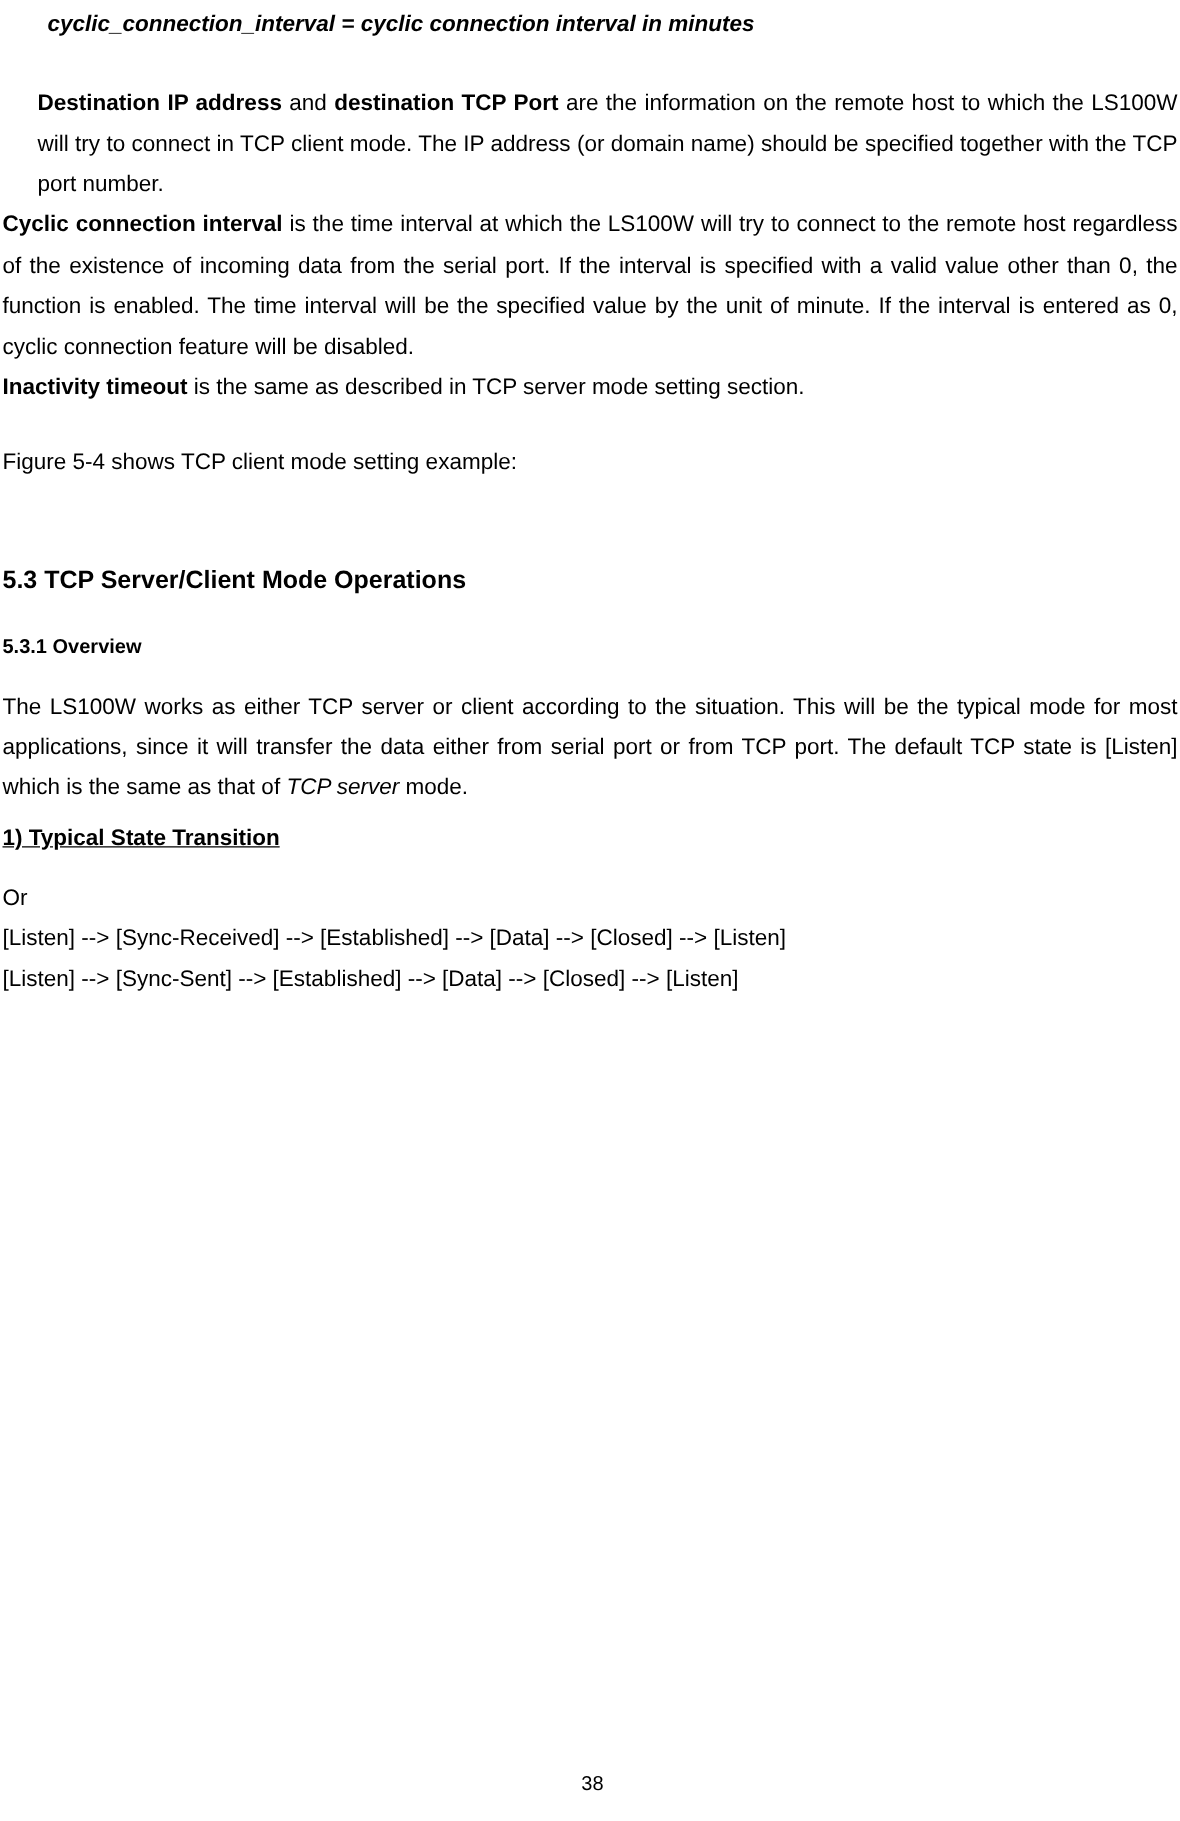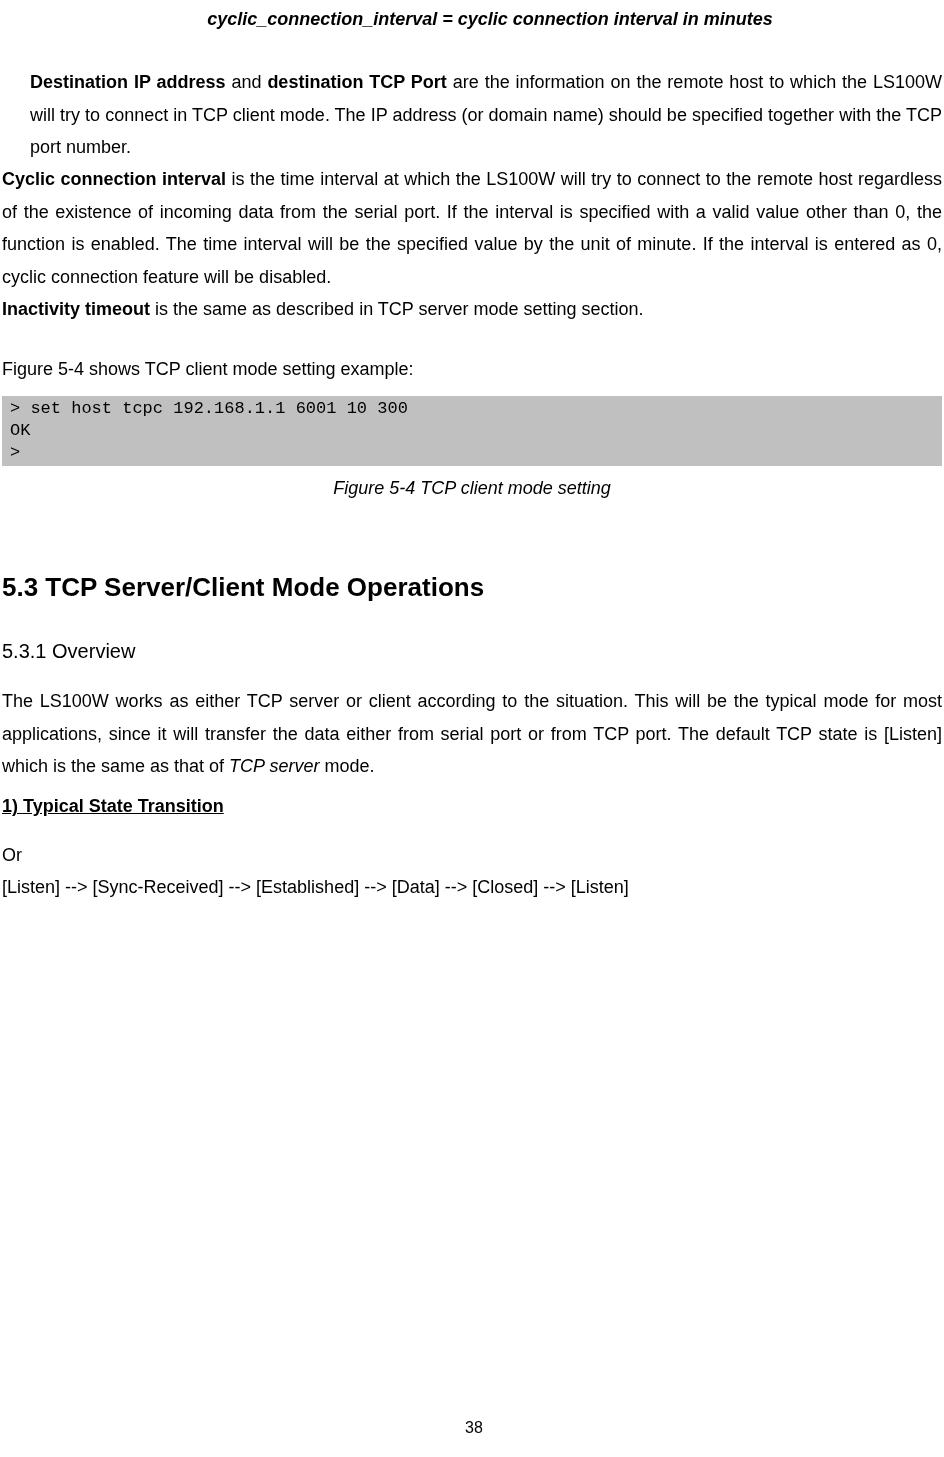--- a/index.html
+++ b/index.html
@@ -14,21 +14,20 @@
   .page {
     width: 944px;
     min-height: 1457px;
     padding: 0 2px;
     box-sizing: border-box;
     position: relative;
   }
   .def-block {
     padding-left: 36px;
     margin-top: 2px;
-    text-align: center;
   }
   .def-line {
     font-style: italic;
     font-weight: bold;
     line-height: 1.9;
   }
   .body-section {
     margin-top: 30px;
     text-align: justify;
     margin-left: 28px;
@@ -44,28 +43,28 @@
     line-height: 1.3;
     white-space: pre;
   }
   .fig-caption {
     text-align: center;
     font-style: italic;
     margin-top: 6px;
     font-size: 18px;
   }
   h2.section {
-    font-size: 26px;
+    font-size: 20px;
     font-weight: bold;
     margin-top: 60px;
     margin-bottom: 18px;
   }
   h3.subsection {
-    font-size: 20px;
-    font-weight: normal;
+    font-size: 16px;
+    font-weight: bold;
     margin-top: 22px;
     margin-bottom: 16px;
   }
   .subhead {
     font-weight: bold;
     margin-top: 8px;
     margin-bottom: 16px;
     text-decoration: underline;
   }
   .page-number {
@@ -95,34 +94,29 @@
   <div style="text-align:justify;">
     <span class="bold">Cyclic connection interval</span><span> is the time interval at which the LS100W will try to connect to the remote host regardless of the existence of incoming data from the serial port. If the interval is specified with a valid value other than 0, the function is enabled. The time interval will be the specified value by the unit of minute. If the interval is entered as 0, cyclic connection feature will be disabled.</span>
   </div>
 
   <div style="text-align:justify;">
     <span class="bold">Inactivity timeout</span><span> is the same as described in TCP server mode setting section.</span>
   </div>
 
   <div style="margin-top:28px;">Figure 5-4 shows TCP client mode setting example:</div>
 
-  <div style="margin-top:10px;">
-    <div class="code-block">&gt; set host tcpc 192.168.1.1 6001 10 300
-OK
-&gt;</div>
-    <div class="fig-caption">Figure 5-4 TCP client mode setting</div>
-  </div>
 
   <h2 class="section">5.3 TCP Server/Client Mode Operations</h2>
 
   <h3 class="subsection">5.3.1 Overview</h3>
 
   <div style="text-align:justify;">
     <span>The LS100W works as either TCP server or client according to the situation. This will be the typical mode for most applications, since it will transfer the data either from serial port or from TCP port. The default TCP state is [Listen] which is the same as that of </span><span class="italic">TCP server</span><span> mode.</span>
   </div>
 
   <div class="subhead">1) Typical State Transition</div>
 
   <div class="transition-line">Or</div>
   <div class="transition-line">[Listen] --&gt; [Sync-Received] --&gt; [Established] --&gt; [Data] --&gt; [Closed] --&gt; [Listen]</div>
+  <div class="transition-line">[Listen] --&gt; [Sync-Sent] --&gt; [Established] --&gt; [Data] --&gt; [Closed] --&gt; [Listen]</div>
 
   <div class="page-number">38</div>
 </div>
 
 </body></html>

